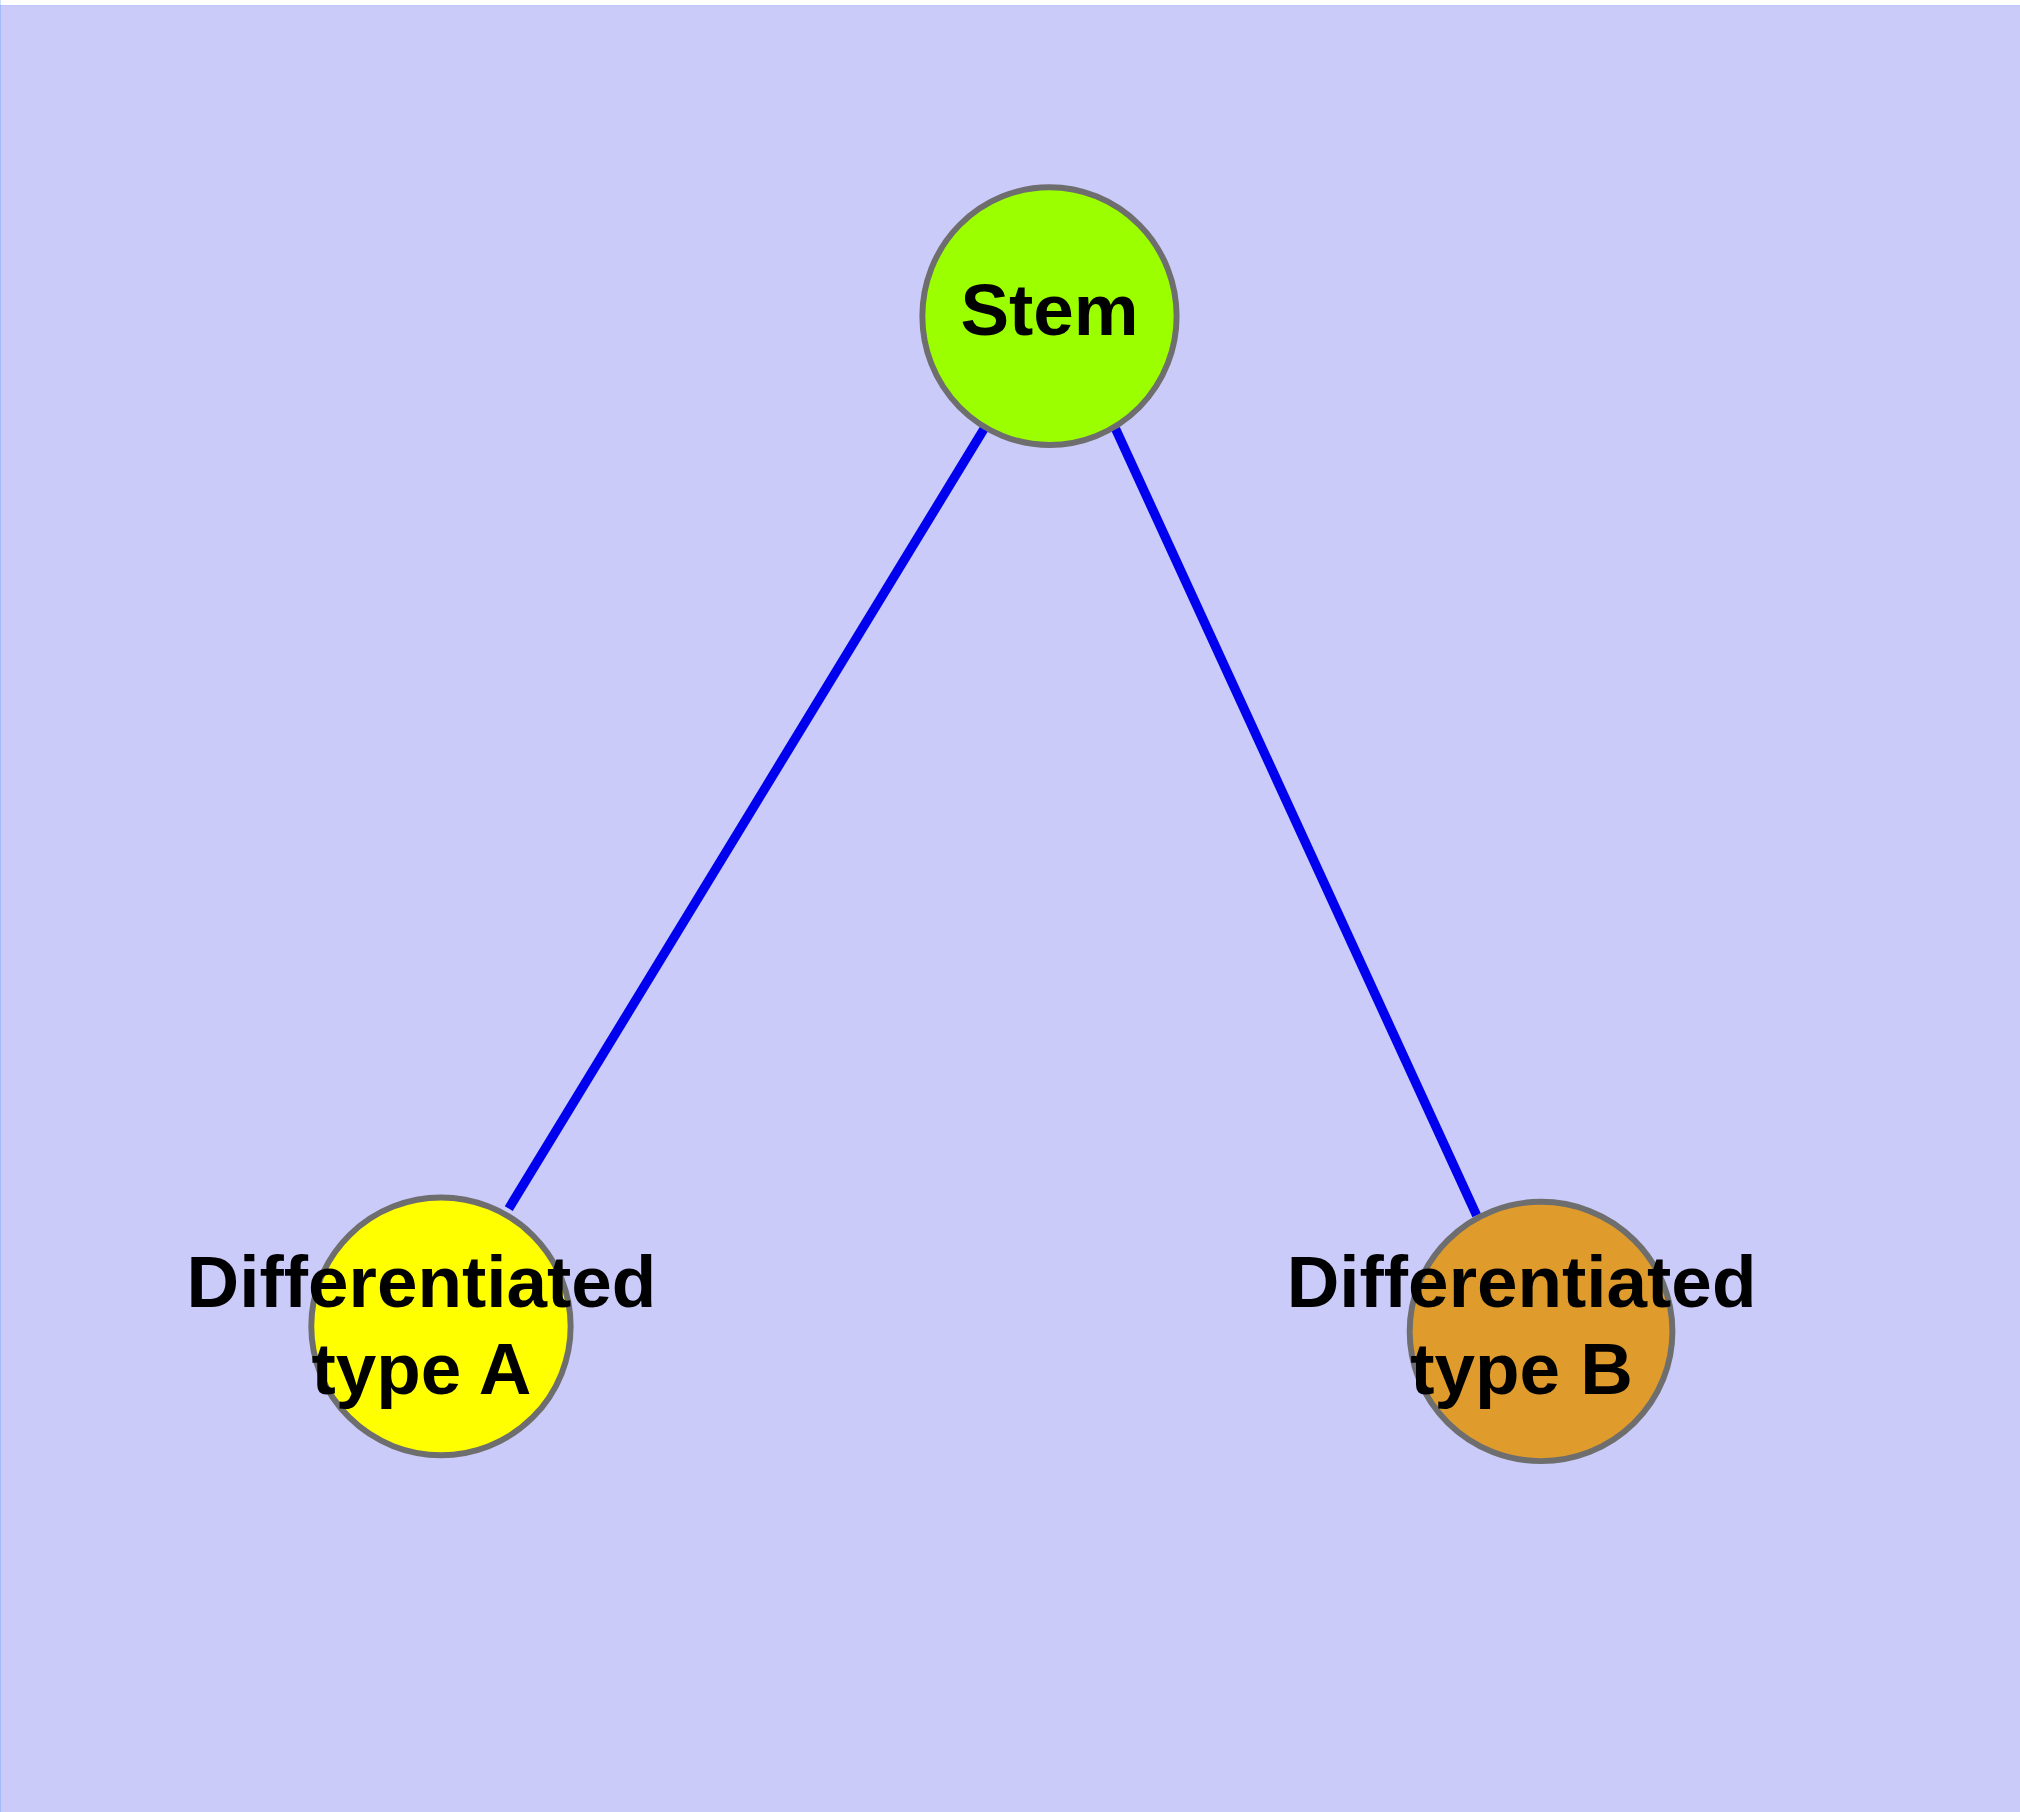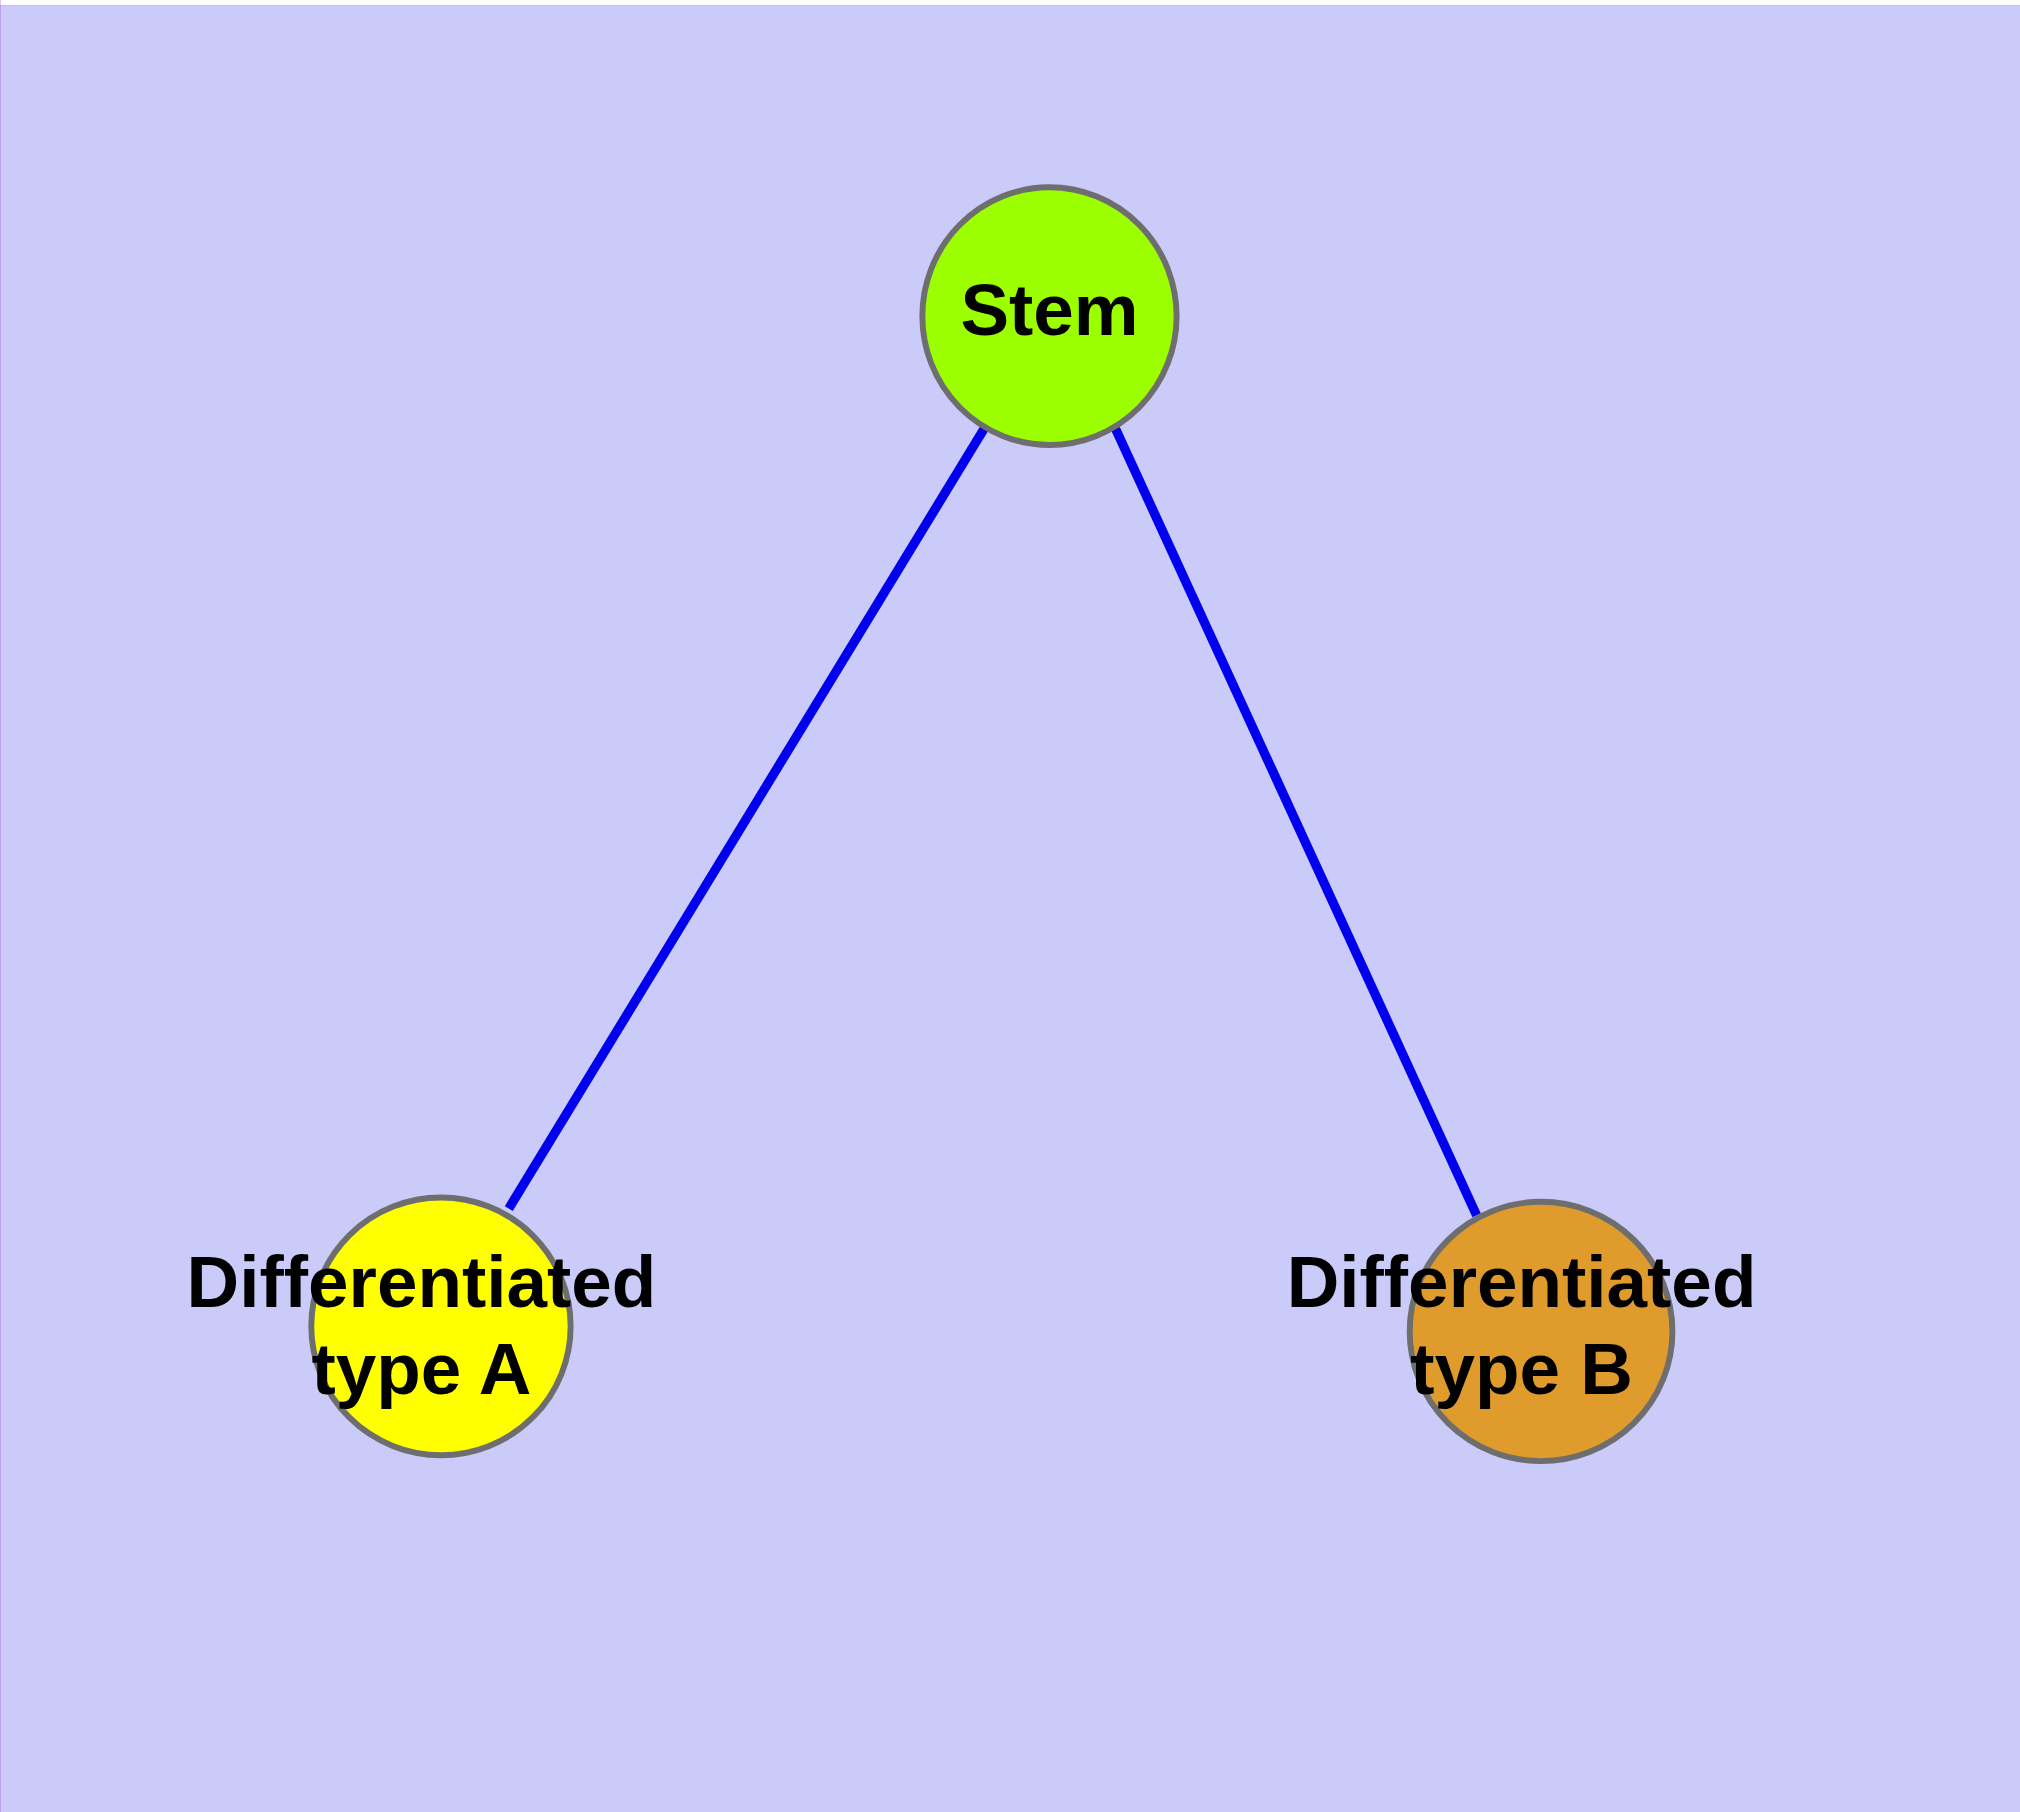--- a/index.html
+++ b/index.html
@@ -4,21 +4,21 @@
 <style>
   html, body {
     margin: 0;
     padding: 0;
     background: #ffffff;
   }
   #canvas {
     position: relative;
     width: 2021px;
     height: 1812px;
-    background: #a21caf;
+    background: #3b82f6;
     overflow: hidden;
     font-family: "Liberation Sans", sans-serif;
   }
   #graph-svg {
     position: absolute;
     left: 0;
     top: 0;
     width: 2021px;
     height: 1812px;
     display: block;

